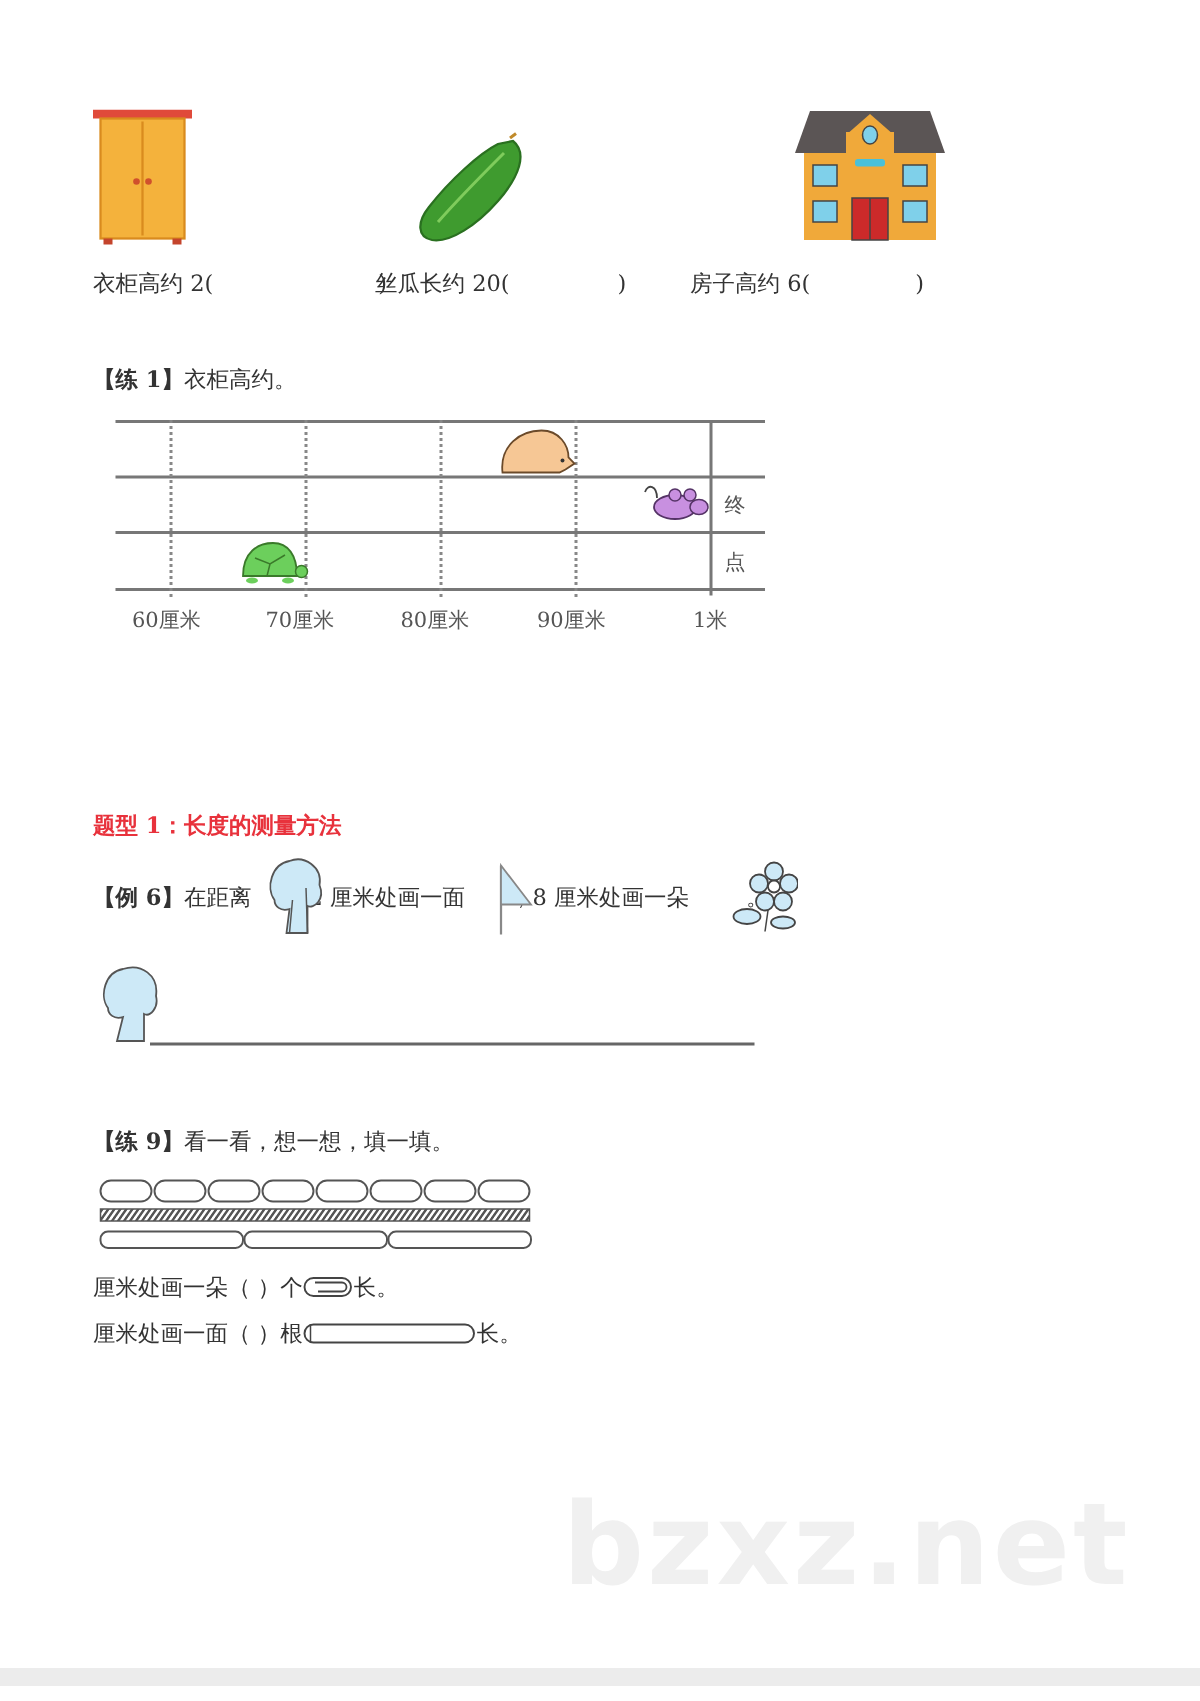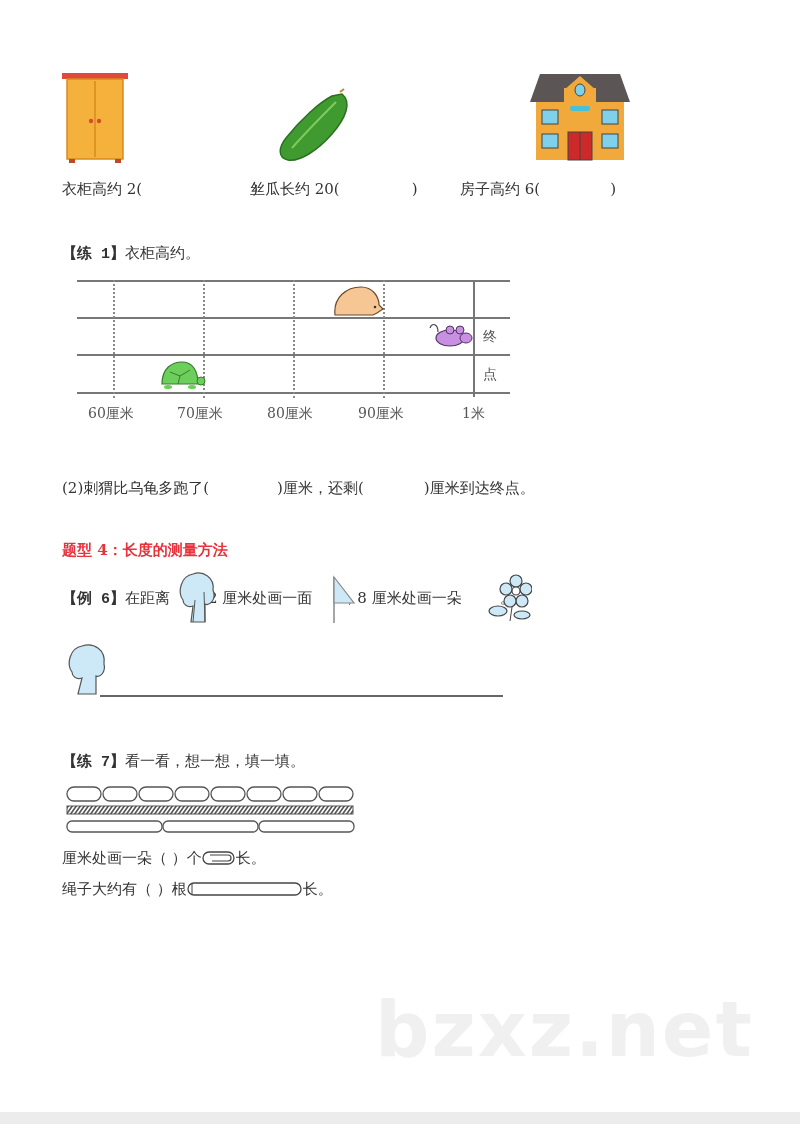--- a/index.html
+++ b/index.html
@@ -3,21 +3,21 @@
 <meta charset="utf-8">
 <style>
   html, body { margin:0; padding:0; }
   body { width:800px; height:1134px; background:#ffffff; position:relative; overflow:hidden;
          font-family: "DejaVu Serif", "Liberation Serif", serif; color:#333; }
   .page { position:absolute; left:0; top:0; width:794px; height:1110px; background:#fff;
           border-right:2px solid #fca5a5;padding-left:20px; }
   .sep { position:absolute; left:0; top:1112px; width:800px; height:12px; background:#ececec; }
   .abs { position:absolute; }
   .t { font-size:15px; white-space:nowrap; color:#333; }
-  .bold { font-weight:bold;font-family:Liberation Mono, monospace; }
+  .bold { font-weight:bold; }
   .red { color:#e8323c; font-weight:bold; font-size:15px; }
   .wm { position:absolute; left:375px; top:985px; font-family:"DejaVu Sans", sans-serif;
         font-size:76px; font-weight:bold; color:#f0f0f0; letter-spacing:2px; }
   .hline { position:absolute; height:2px; background:#777; }
   .dline { position:absolute; width:0; border-left:2px dotted #888; }
   .vline { position:absolute; width:2px; background:#777; }
   .lbl { position:absolute; font-size:14px; color:#555; white-space:nowrap; }
 </style>
 </head>
 <body>
@@ -98,25 +98,22 @@
     </svg>
     <svg class="abs" style="left:156px;top:360px" width="50" height="30">
       <path d="M6 24 C6 8 16 2 26 2 C36 2 42 10 42 24 Z" fill="#6ccf5c" stroke="#3a7a2a" stroke-width="1.2"></path>
       <path d="M14 12 L24 16 L34 10 M24 16 L22 24" stroke="#3a7a2a" fill="none"></path>
       <ellipse cx="45" cy="21" rx="4" ry="4" fill="#6ccf5c" stroke="#3a7a2a"></ellipse>
       <ellipse cx="12" cy="27" rx="4" ry="2" fill="#6ccf5c"></ellipse>
         <ellipse cx="36" cy="27" rx="4" ry="2" fill="#6ccf5c"></ellipse>
     </svg>
   </div>
 
-  <div class="abs t" style="left:62px;top:479px">
-    <span>(2)刺猬比乌龟多跑了(</span><span style="display:inline-block;width:68px"></span><span>)厘米，还剩(</span><span style="display:inline-block;width:60px"></span><span>)厘米到达终点。</span>
-  </div>
 
-  <div class="abs red" style="left:62px;top:541px">题型 4：长度的测量方法</div>
+  <div class="abs red" style="left:62px;top:541px">题型 1：长度的测量方法</div>
 
   <div class="abs t" style="left:62px;top:589px">
     <span class="bold">【例 6】</span><span>在距离</span><span style="display:inline-block;width:38px"></span><span>2 厘米处画一面</span><span style="display:inline-block;width:30px"></span><span>，8 厘米处画一朵</span><span style="display:inline-block;width:38px"></span><span>。</span>
   </div>
   <svg class="abs" style="left:177px;top:570px" width="40" height="54">
     <path d="M6 30 C0 22 4 6 16 4 C26 0 38 8 36 20 C40 30 32 36 28 34 L28 52 L14 52 L16 36 C10 38 6 34 6 30 Z" fill="#cde9f7" stroke="#555" stroke-width="1.2"></path>
     <path d="M16 52 L18 30 M28 52 L27 22" stroke="#555" fill="none"></path>
   </svg>
   <svg class="abs" style="left:332px;top:575px" width="26" height="50">
     <line x1="2" y1="2" x2="2" y2="48" stroke="#888" stroke-width="1.5"></line>
@@ -137,21 +134,21 @@
   </svg>
 
   <div>
     <svg class="abs" style="left:66px;top:642px" width="46" height="56">
       <path d="M6 30 C0 22 4 6 16 4 C28 0 40 8 38 22 C40 30 34 36 30 34 L30 52 L12 52 L16 36 C10 38 6 34 6 30 Z" fill="#cde9f7" stroke="#555" stroke-width="1.2"></path>
     </svg>
     <div class="hline" style="left:100px;top:695px;width:403px;background:#666"></div>
   </div>
 
   <div class="abs t" style="left:62px;top:752px">
-    <span class="bold">【练 7】</span><span>看一看，想一想，填一填。</span>
+    <span class="bold">【练 9】</span><span>看一看，想一想，填一填。</span>
   </div>
 
   <svg class="abs" style="left:66px;top:785px" width="292" height="52">
     <g fill="none" stroke="#555" stroke-width="1.3">
       <rect x="1" y="2" width="34" height="14" rx="7"></rect>
         <rect x="37" y="2" width="34" height="14" rx="7"></rect>
       <rect x="73" y="2" width="34" height="14" rx="7"></rect>
         <rect x="109" y="2" width="34" height="14" rx="7"></rect>
       <rect x="145" y="2" width="34" height="14" rx="7"></rect>
         <rect x="181" y="2" width="34" height="14" rx="7"></rect>
@@ -171,21 +168,21 @@
     </g>
   </svg>
 
   <div class="abs t" style="left:62px;top:849px">
     <span>厘米处画一朵（  ）个</span><svg width="34" height="14" style="vertical-align:-2px">
         <rect x="1" y="1" width="31" height="12" rx="6" fill="none" stroke="#444" stroke-width="1.3"></rect>
         <path d="M8 4 H26 a3 3 0 0 1 0 6 H10" fill="none" stroke="#444" stroke-width="1.2"></path>
       </svg><span>长。</span>
   </div>
   <div class="abs t" style="left:62px;top:880px">
-    <span>绳子大约有（  ）根</span><svg width="116" height="14" style="vertical-align:-2px">
+    <span>厘米处画一面（  ）根</span><svg width="116" height="14" style="vertical-align:-2px">
         <rect x="1" y="1" width="113" height="12" rx="6" fill="#fff" stroke="#444" stroke-width="1.3"></rect>
         <line x1="5" y1="1" x2="5" y2="13" stroke="#444"></line>
       </svg><span>长。</span>
   </div>
 
   <div class="wm">bzxz.net</div>
 </div>
 <div class="sep"></div>
 
 </body></html>

